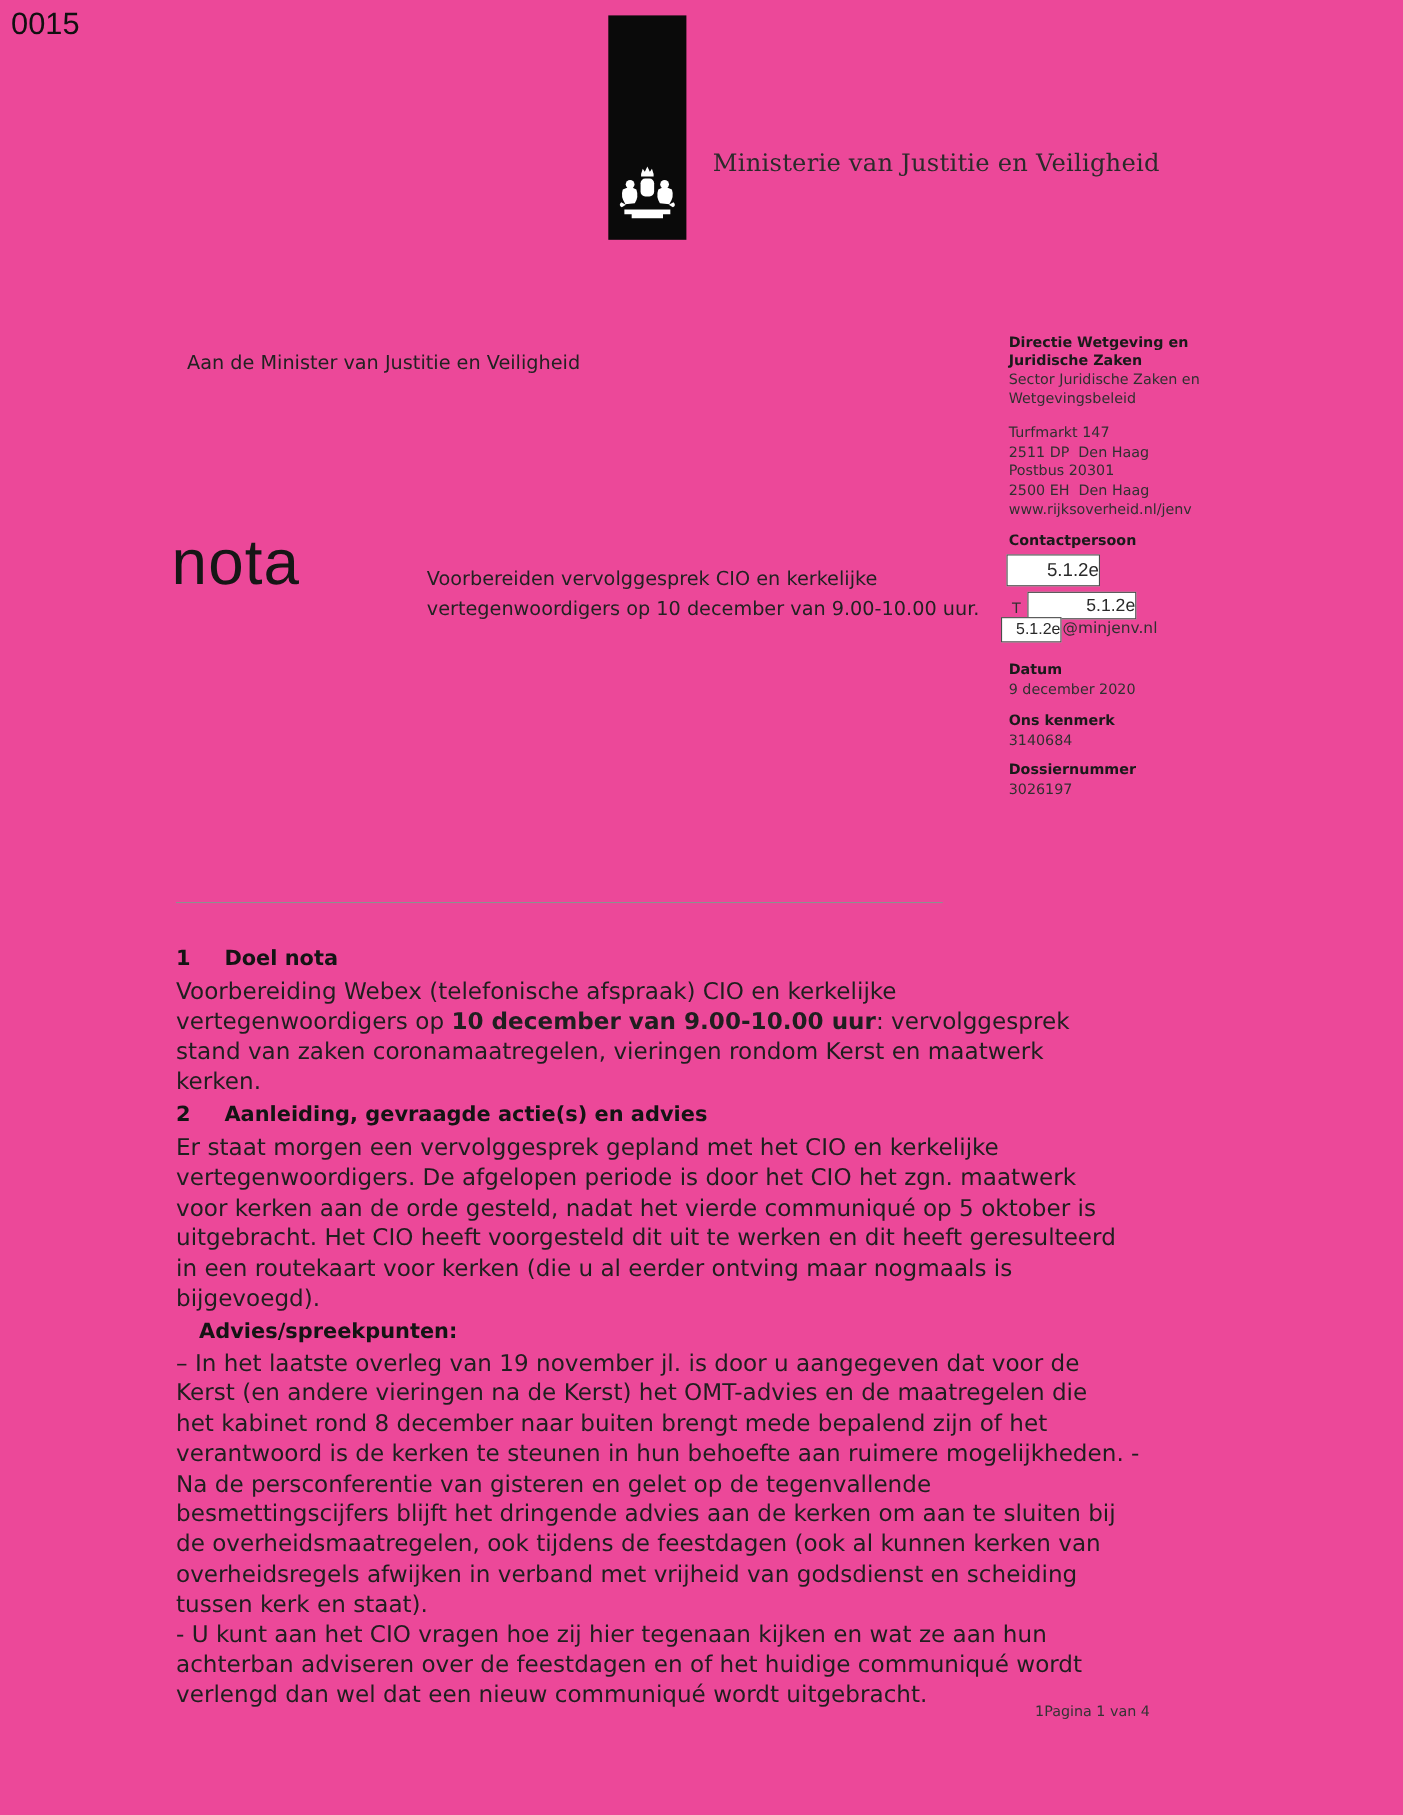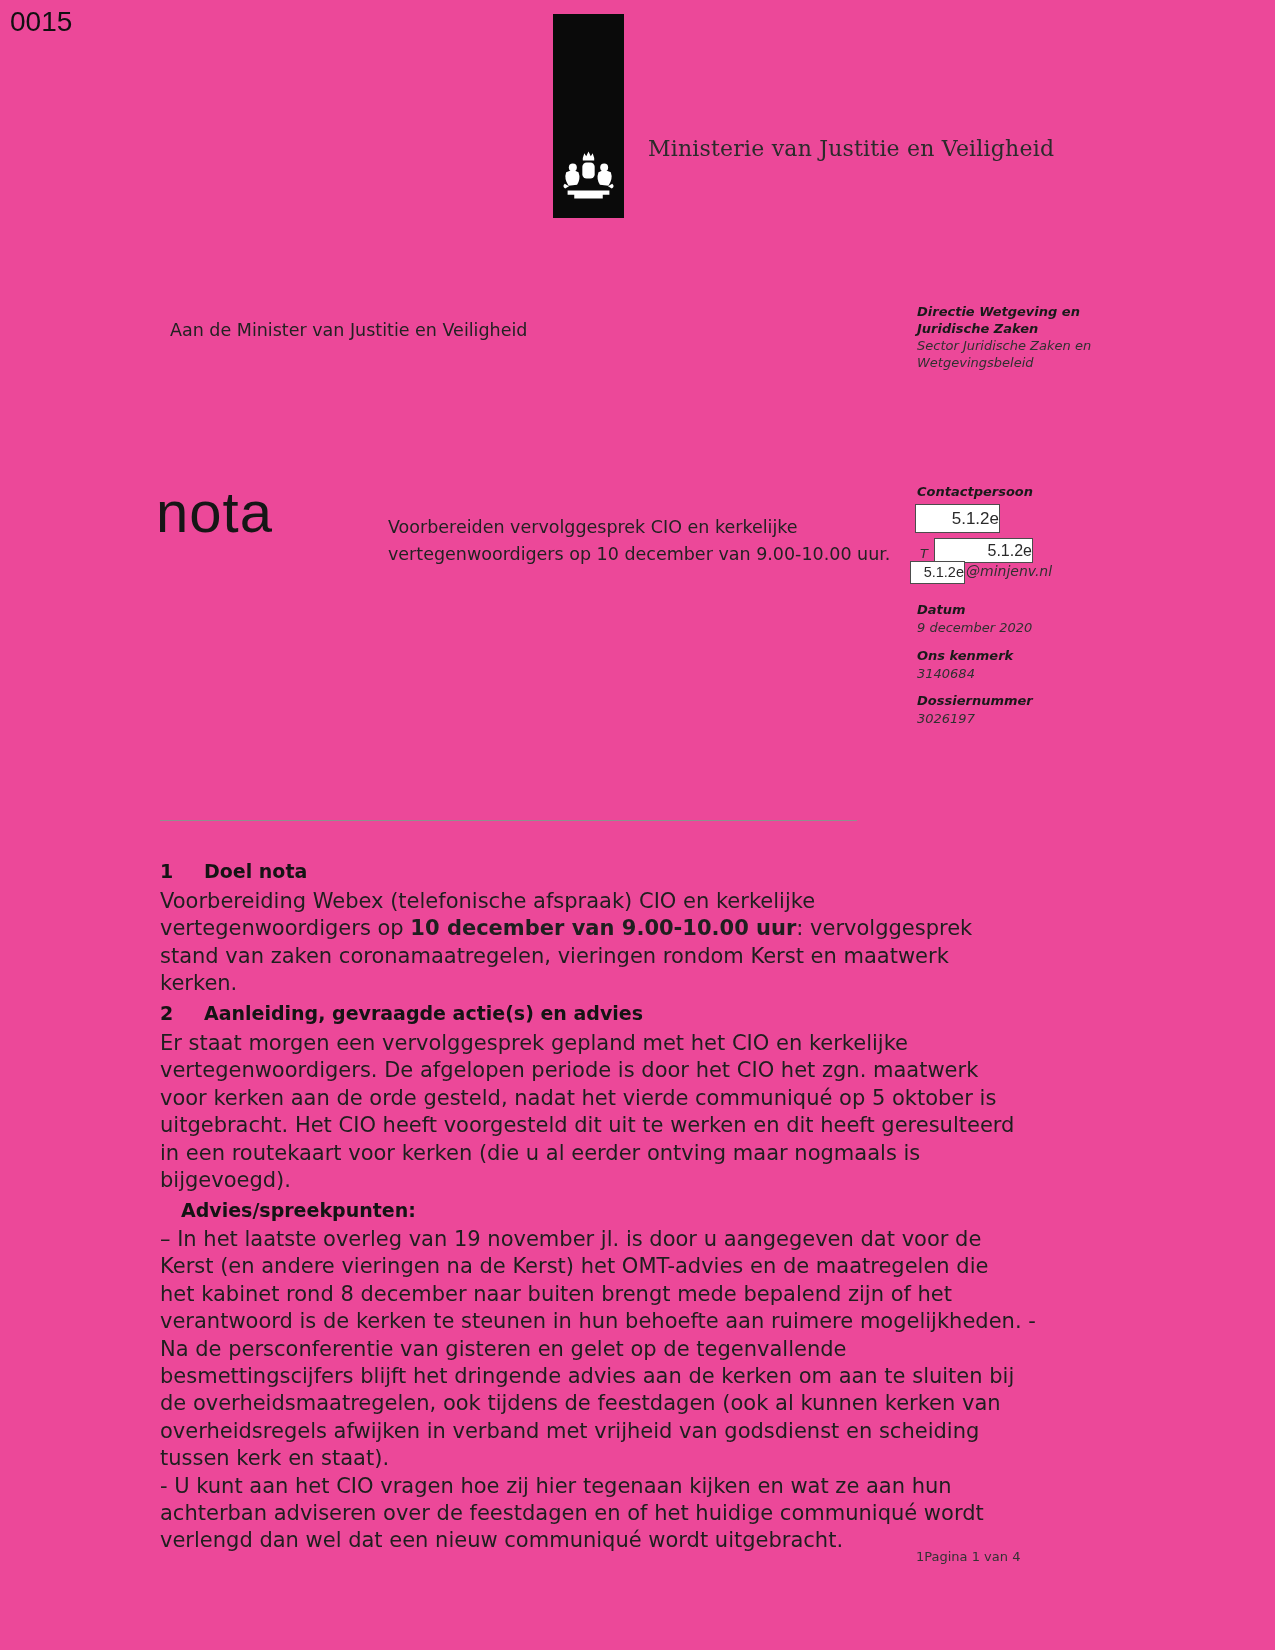--- a/index.html
+++ b/index.html
@@ -14,21 +14,21 @@
   .ministry-name{position:absolute;left:648px;top:136px;font-family:"DejaVu Serif",serif;
                  font-size:22px;color:#2b2b2b;letter-spacing:.2px;}
   
   .recipient{position:absolute;left:170px;top:320px;font-size:17.5px;color:#222;}
   
   .nota{position:absolute;left:156px;top:478px;font-size:58px;color:#161616;
         font-family:"Liberation Sans",sans-serif;letter-spacing:1px;}
   .subject{position:absolute;left:388px;top:514px;font-size:17.5px;line-height:27px;
            white-space:pre;color:#222;}
   
-  .sb{position:absolute;left:917px;font-size:13px;line-height:17.2px;color:#303030;white-space:pre;font-style:italic;}
+  .sb{position:absolute;left:917px;font-size:13px;line-height:17.2px;color:#303030;white-space:pre;}
   .sb.bold{font-weight:bold;color:#1a1a1a;}
   .sb-directorate{top:303px;}
   .sb-sector{top:337px;}
   .sb-address{top:385px;line-height:17.6px;}
   .sb-contact-label{top:483px;}
   .rbox{position:absolute;border:1.6px solid #4c4c4c;background:#fff;text-align:right;
         color:#2a2a2a;font-family:"Liberation Sans",sans-serif;}
   .rbox1{left:915px;top:504px;width:83px;height:27px;font-size:17px;line-height:27px;}
   .sb-phone-label{top:545px;left:920px;}
   .rbox2{left:934px;top:538px;width:97px;height:23px;font-size:16px;line-height:23px;}
@@ -43,21 +43,21 @@
   .sec-h{position:absolute;left:160px;display:flex;font-size:19px;font-weight:bold;color:#141414;}
   .sec-h .num{width:44px;flex:0 0 44px;}
   .sec1-h{top:860px;} .sec2-h{top:1002px;}
   .body-text{position:absolute;left:160px;font-size:21px;line-height:27.4px;
              white-space:pre;color:#1f1f1f;}
   .sec1-body{top:888px;} .sec2-body{top:1030px;}
   .advies-h{position:absolute;left:160px;top:1199px;font-size:19px;font-weight:bold;color:#141414;margin-left:21px;}
   .advies-body{top:1226px;}
   .b{font-weight:bold;}
   
-  .footer{position:absolute;left:916px;top:1549px;font-size:13px;color:#333;}
+  .footer{position:absolute;left:941px;top:1549px;font-size:13px;color:#333;}
 </style>
 </head>
 <body>
 
 <div class="page">
 
   <div class="corner-num">0015</div>
 
   <div class="banner">
     <svg class="crest" viewBox="0 0 60 62" xmlns="http://www.w3.org/2000/svg">
@@ -79,20 +79,25 @@
   <div class="recipient">Aan de Minister van Justitie en Veiligheid</div>
 
   <div class="nota">nota</div>
   <div class="subject">Voorbereiden vervolggesprek CIO en kerkelijke
 vertegenwoordigers op 10 december van 9.00-10.00 uur.</div>
 
   <div class="sb bold sb-directorate">Directie Wetgeving en
 Juridische Zaken</div>
   <div class="sb sb-sector">Sector Juridische Zaken en
 Wetgevingsbeleid</div>
+  <div class="sb sb-address">Turfmarkt 147
+2511 DP  Den Haag
+Postbus 20301
+2500 EH  Den Haag
+www.rijksoverheid.nl/jenv</div>
   <div class="sb bold sb-contact-label">Contactpersoon</div>
   <div class="rbox rbox1">5.1.2e</div>
   <div class="sb sb-phone-label">T</div>
   <div class="rbox rbox2">5.1.2e</div>
   <div class="rbox rbox3">5.1.2e</div>
   <div class="sb sb-email-suffix">@minjenv.nl</div>
   <div class="sb bold sb-datum-label">Datum</div>
   <div class="sb sb-datum-value">9 december 2020</div>
   <div class="sb bold sb-kenmerk-label">Ons kenmerk</div>
   <div class="sb sb-kenmerk-value">3140684</div>

